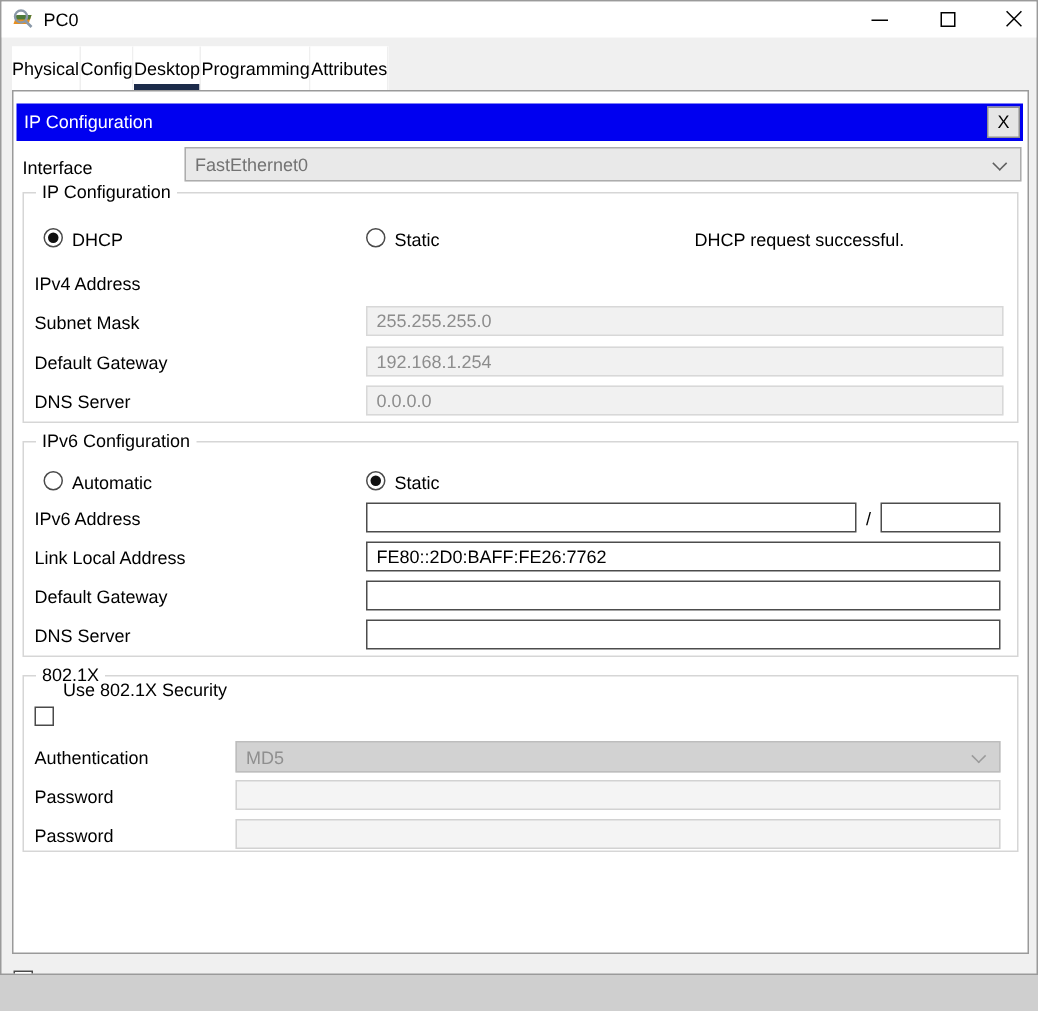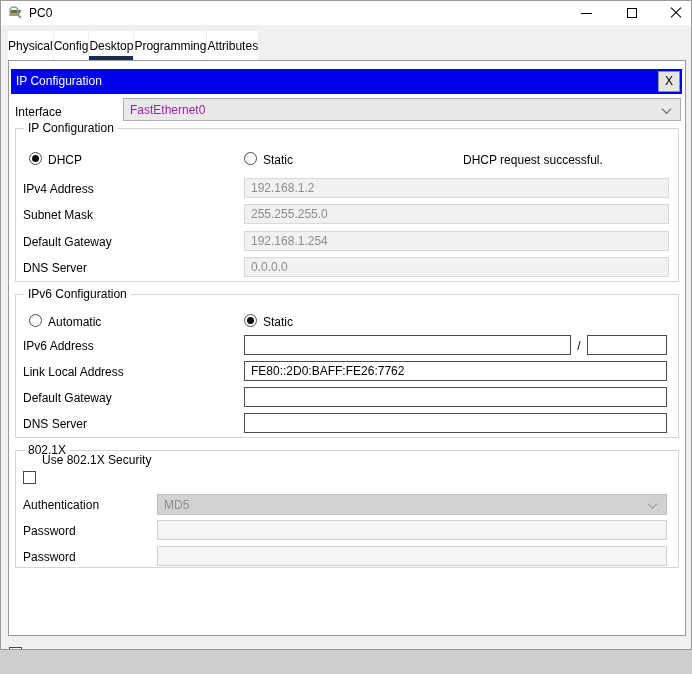--- a/index.html
+++ b/index.html
@@ -44,21 +44,21 @@
   .lbl { position:absolute; height:14px; line-height:14px; white-space:nowrap; }
   .groupbox { position:absolute; border:1px solid #d6d6d6; }
   .legend { position:absolute; left:8px; top:-8px; background:#ffffff; padding:0 4px; line-height:15px; }
 
   input.fld { position:absolute; height:20px; font-family:"Liberation Sans",sans-serif; font-size:12px; padding:0 6px; outline:none; }
   input.fld:disabled, input.fld.dis { background:#f1f1f1; border:1px solid #d8d8d8; color:#8d8d8d; }
   input.fld.en { background:#ffffff; border:1px solid #4d4d4d; color:#000; }
   input.fld.soft { background:#f4f4f4; border:1px solid #d2d2d2; color:#8d8d8d; }
 
   .combo { position:absolute; display:flex; align-items:center; padding:0 6px; }
-  .combo.light { background:#e9e9e9; border:1px solid #adadad; color:#a21caf; }
+  .combo.light { background:#e9e9e9; border:1px solid #adadad; color:#737373; }
   .combo.dis { background:#d2d2d2; border:1px solid #bdbdbd; color:#8f8f8f; }
   .chev { position:absolute; right:10px; top:50%; width:7px; height:7px; border-right:1px solid #5f5f5f; border-bottom:1px solid #5f5f5f; transform:translateY(-65%) rotate(45deg); }
   .combo.dis .chev { border-color:#9a9a9a; }
 
   .radio { position:absolute; width:13px; height:13px; border:1px solid #4a4a4a; border-radius:50%; background:#fff; }
   .radio.checked::after { content:""; position:absolute; inset:2px; background:#101010; border-radius:50%; }
   .checkbox { position:absolute; width:13px; height:13px; border:1px solid #4a4a4a; background:#fff; }
 
   .slash { position:absolute; width:10px; text-align:center; }
 </style>
@@ -111,21 +111,20 @@
     <div class="legend">IP Configuration</div>
   </div>
 
   <div class="radio checked" style="left:28px; top:151px;"></div>
   <div class="lbl" style="left:47px; top:152px;">DHCP</div>
   <div class="radio" style="left:243px; top:151px;"></div>
   <div class="lbl" style="left:262px; top:152px;">Static</div>
   <div class="lbl" style="left:462px; top:152px;">DHCP request successful.</div>
 
   <div class="lbl" style="left:22px; top:181px;">IPv4 Address</div>
-  <input class="fld dis" style="left: 243px; top: 177px; width: 425px;" disabled="" value="192.168.1.2">
 
   <div class="lbl" style="left:22px; top:207px;">Subnet Mask</div>
   <input class="fld dis" style="left: 243px; top: 203px; width: 425px;" disabled="" value="255.255.255.0">
 
   <div class="lbl" style="left:22px; top:234px;">Default Gateway</div>
   <input class="fld dis" style="left: 243px; top: 230px; width: 425px;" disabled="" value="192.168.1.254">
 
   <div class="lbl" style="left:22px; top:260px;">DNS Server</div>
   <input class="fld dis" style="left: 243px; top: 256px; width: 425px;" disabled="" value="0.0.0.0">
 

